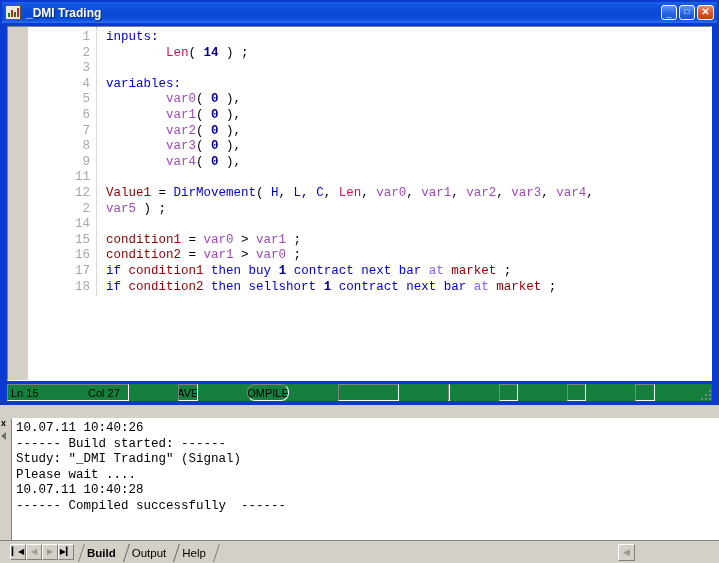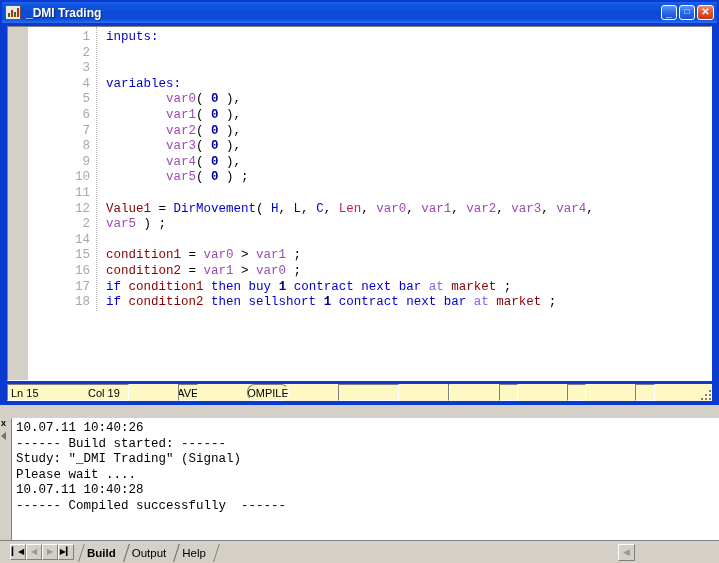--- a/index.html
+++ b/index.html
@@ -174,21 +174,21 @@
   .t-at   { color: #8b5cf6; }
   .t-pl   { color: #000000; }
 
   
   .statusbar {
     position: absolute;
     left: 7px;
     top: 384px;
     width: 705px;
     height: 17px;
-    background: #fef9c3;
+    background: #15803d;
     display: flex;
     align-items: stretch;
     box-sizing: border-box;
     gap: 47px;
   }
   .sb-panel {
     border: 1px solid;
     border-color: #808080 #ffffff #ffffff #808080;
     box-sizing: border-box;
     font-size: 11px;
@@ -417,45 +417,44 @@
         </div>
       </div>
     </div>
 
     <div class="code-area">
       <div class="left-gutter-strip"></div>
       <div class="code-scroll">
         <div class="code-lines" id="code-lines">
           <div class="sep-line"></div>
         <div class="code-line"><span class="lineno">1</span><span class="linetext"><span class="t-kw">inputs:</span></span></div>
-            <div class="code-line"><span class="lineno">2</span></div>
+            <div class="code-line"><span class="lineno">2</span><span class="linetext"><span class="t-pl">        </span><span class="t-crim">Len</span><span class="t-pl">( </span><span class="t-num">14</span><span class="t-pl"> ) ;</span></span></div>
             <div class="code-line"><span class="lineno">3</span><span class="linetext"></span></div>
             <div class="code-line"><span class="lineno">4</span><span class="linetext"><span class="t-kw">variables:</span></span></div>
             <div class="code-line"><span class="lineno">5</span><span class="linetext"><span class="t-pl">        </span><span class="t-var">var0</span><span class="t-pl">( </span><span class="t-num">0</span><span class="t-pl"> ),</span></span></div>
             <div class="code-line"><span class="lineno">6</span><span class="linetext"><span class="t-pl">        </span><span class="t-var">var1</span><span class="t-pl">( </span><span class="t-num">0</span><span class="t-pl"> ),</span></span></div>
             <div class="code-line"><span class="lineno">7</span><span class="linetext"><span class="t-pl">        </span><span class="t-var">var2</span><span class="t-pl">( </span><span class="t-num">0</span><span class="t-pl"> ),</span></span></div>
             <div class="code-line"><span class="lineno">8</span><span class="linetext"><span class="t-pl">        </span><span class="t-var">var3</span><span class="t-pl">( </span><span class="t-num">0</span><span class="t-pl"> ),</span></span></div>
             <div class="code-line"><span class="lineno">9</span><span class="linetext"><span class="t-pl">        </span><span class="t-var">var4</span><span class="t-pl">( </span><span class="t-num">0</span><span class="t-pl"> ),</span></span></div>
-            <div class="code-line"><span class="lineno">10</span><span class="linetext"><span class="t-pl">        </span><span class="t-var">var5</span><span class="t-pl">( </span><span class="t-num">0</span><span class="t-pl"> ) ;</span></span></div>
             <div class="code-line"><span class="lineno">11</span><span class="linetext"></span></div>
             <div class="code-line"><span class="lineno">12</span><span class="linetext"><span class="t-red">Value1</span><span class="t-pl"> = </span><span class="t-kw">DirMovement</span><span class="t-pl">( </span><span class="t-kw">H</span><span class="t-pl">, </span><span class="t-kw">L</span><span class="t-pl">, </span><span class="t-kw">C</span><span class="t-pl">, </span><span class="t-crim">Len</span><span class="t-pl">, </span><span class="t-var">var0</span><span class="t-pl">, </span><span class="t-var">var1</span><span class="t-pl">, </span><span class="t-var">var2</span><span class="t-pl">, </span><span class="t-var">var3</span><span class="t-pl">, </span><span class="t-var">var4</span><span class="t-pl">,</span></span></div>
             <div class="code-line"><span class="lineno">2</span><span class="linetext"><span class="t-var">var5</span><span class="t-pl"> ) ;</span></span></div>
             <div class="code-line"><span class="lineno">14</span><span class="linetext"></span></div>
             <div class="code-line"><span class="lineno">15</span><span class="linetext"><span class="t-red">condition1</span><span class="t-pl"> = </span><span class="t-var">var0</span><span class="t-pl"> &gt; </span><span class="t-var">var1</span><span class="t-pl"> ;</span></span></div>
             <div class="code-line"><span class="lineno">16</span><span class="linetext"><span class="t-red">condition2</span><span class="t-pl"> = </span><span class="t-var">var1</span><span class="t-pl"> &gt; </span><span class="t-var">var0</span><span class="t-pl"> ;</span></span></div>
             <div class="code-line"><span class="lineno">17</span><span class="linetext"><span class="t-kw">if</span><span class="t-pl"> </span><span class="t-red">condition1</span><span class="t-pl"> </span><span class="t-kw">then</span><span class="t-pl"> </span><span class="t-kw">buy</span><span class="t-pl"> </span><span class="t-num">1</span><span class="t-pl"> </span><span class="t-kw">contract</span><span class="t-pl"> </span><span class="t-kw">next</span><span class="t-pl"> </span><span class="t-kw">bar</span><span class="t-pl"> </span><span class="t-at">at</span><span class="t-pl"> </span><span class="t-red">market</span><span class="t-pl"> ;</span></span></div>
             <div class="code-line"><span class="lineno">18</span><span class="linetext"><span class="t-kw">if</span><span class="t-pl"> </span><span class="t-red">condition2</span><span class="t-pl"> </span><span class="t-kw">then</span><span class="t-pl"> </span><span class="t-kw">sellshort</span><span class="t-pl"> </span><span class="t-num">1</span><span class="t-pl"> </span><span class="t-kw">contract</span><span class="t-pl"> </span><span class="t-kw">next</span><span class="t-pl"> </span><span class="t-kw">bar</span><span class="t-pl"> </span><span class="t-at">at</span><span class="t-pl"> </span><span class="t-red">market</span><span class="t-pl"> ;</span></span></div>
           </div>
       </div>
     </div>
 
     <div class="statusbar">
       <div class="sb-panel sb-main">
         <span class="sb-ln">Ln 15</span>
-        <span class="sb-col">Col 19</span>
+        <span class="sb-col">Col 27</span>
         <span class="sb-ch">Ch 27</span>
       </div>
       <div class="sb-panel sb-saved">SAVED</div>
       <div class="sb-panel sb-compiled">COMPILED</div>
       <div class="sb-panel sb-e1"></div>
       <div class="sb-panel sb-e2"></div>
       <div class="sb-panel sb-e3"></div>
       <div class="sb-panel sb-e4"></div>
       <div class="sb-panel sb-e5"></div>
       <div class="sb-grip">

